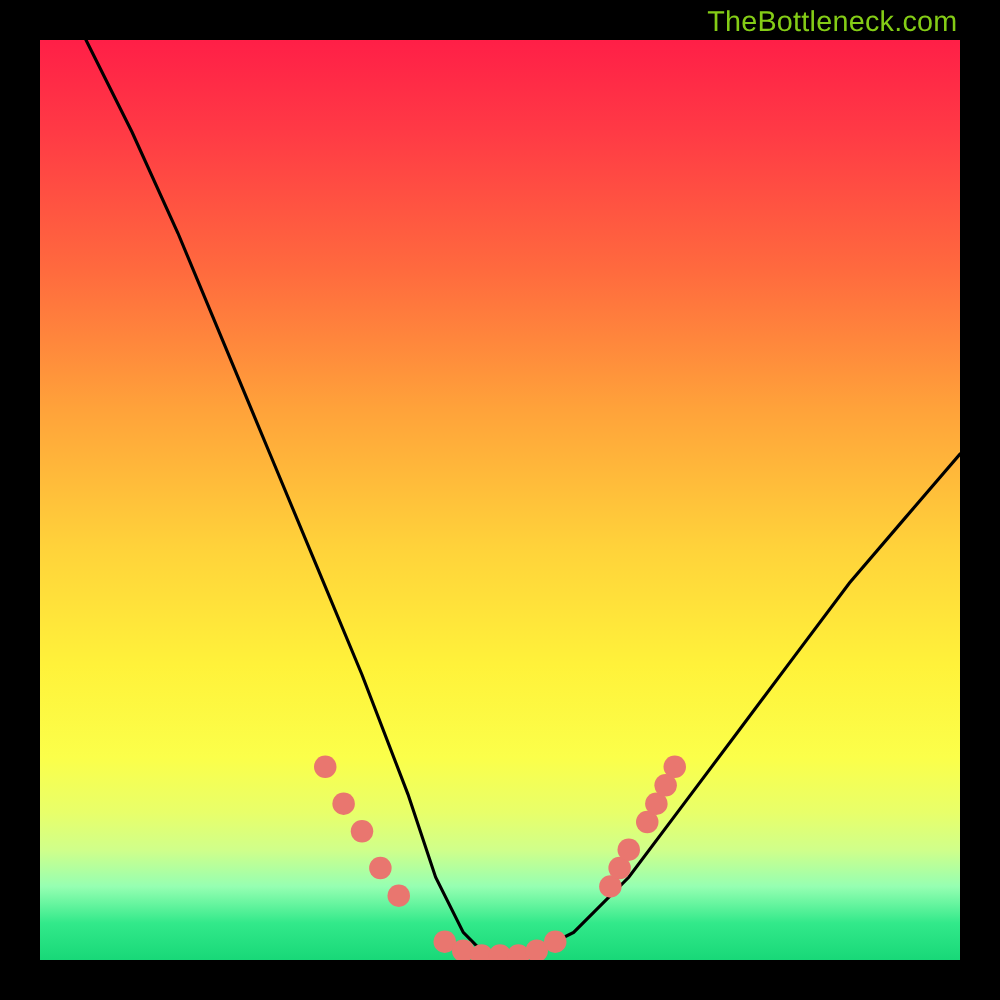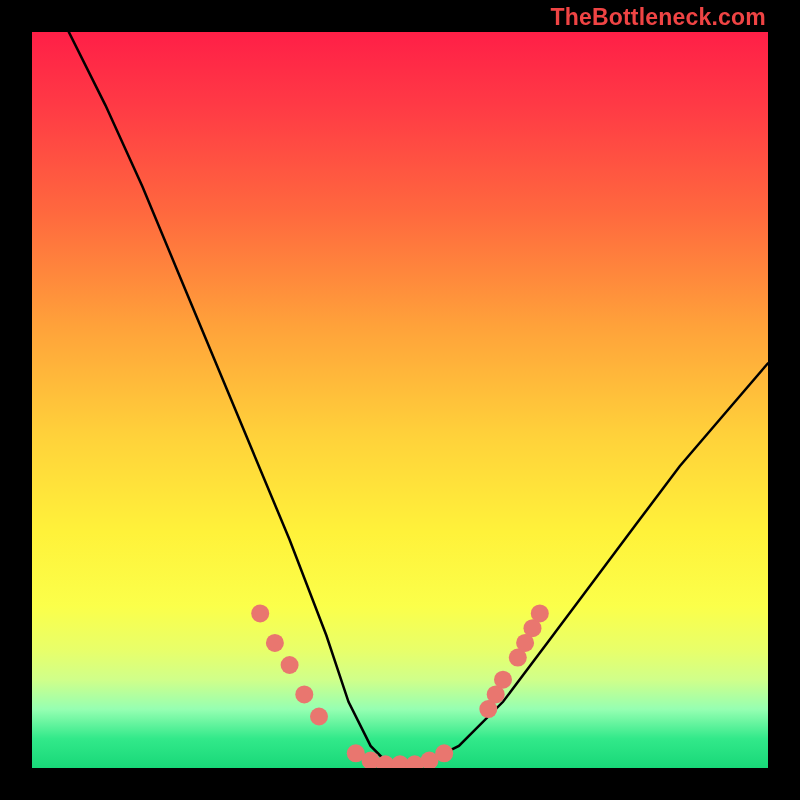--- a/index.html
+++ b/index.html
@@ -44,22 +44,22 @@
     left: 0;
     width: 736px;
     height: 736px;
   }
   .watermark {
     position: absolute;
     top: 4px;
     right: 34px;
     font-family: Arial, Helvetica, sans-serif;
     font-size: 23px;
-    font-weight: 700;
-    color: #ef4444;
+    font-weight: 400;
+    color: #84cc16;
     letter-spacing: 0.2px;
   }
 </style>
 </head>
 <body>
 
 <div class="frame">
   <div class="watermark">TheBottleneck.com</div>
   <div class="plot">
     <svg viewBox="0 0 736 736" preserveAspectRatio="none">

